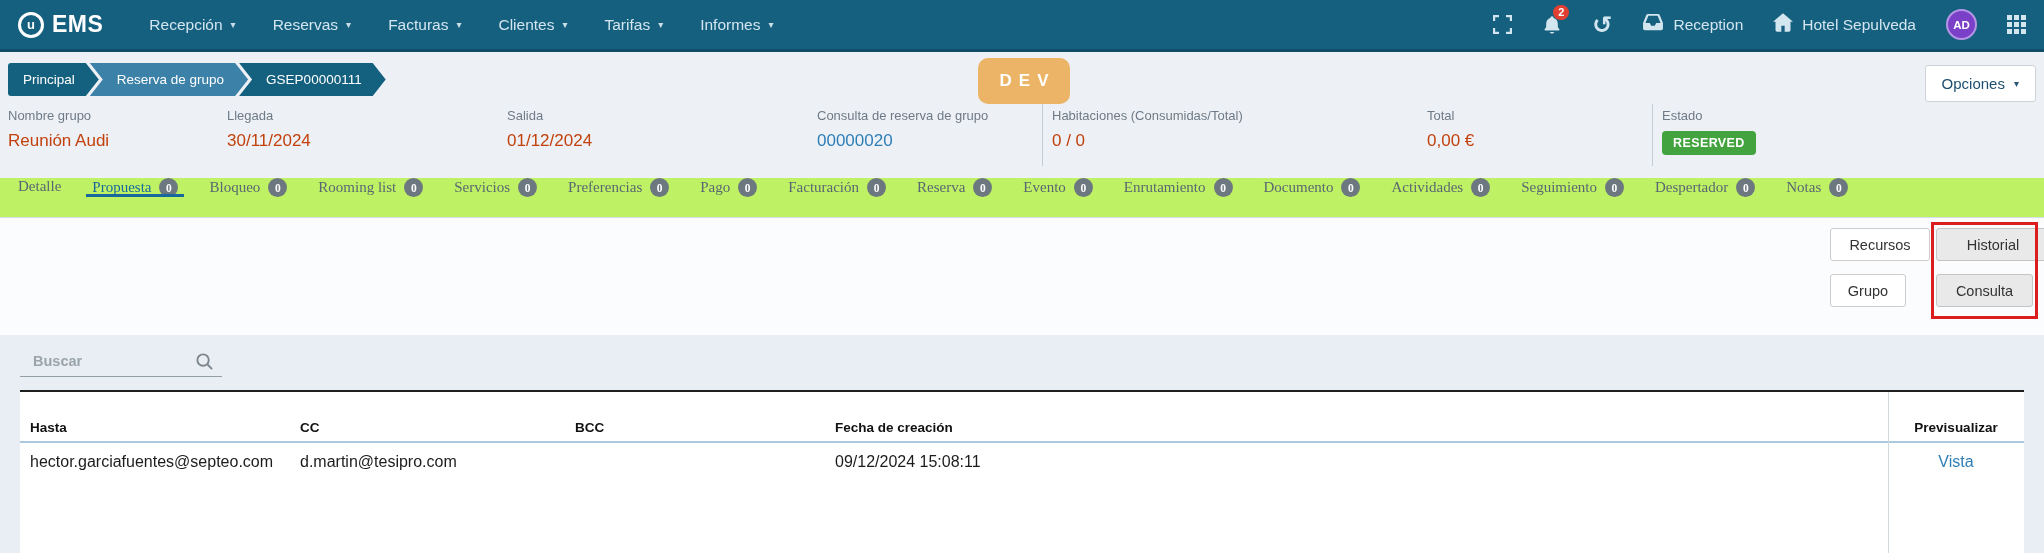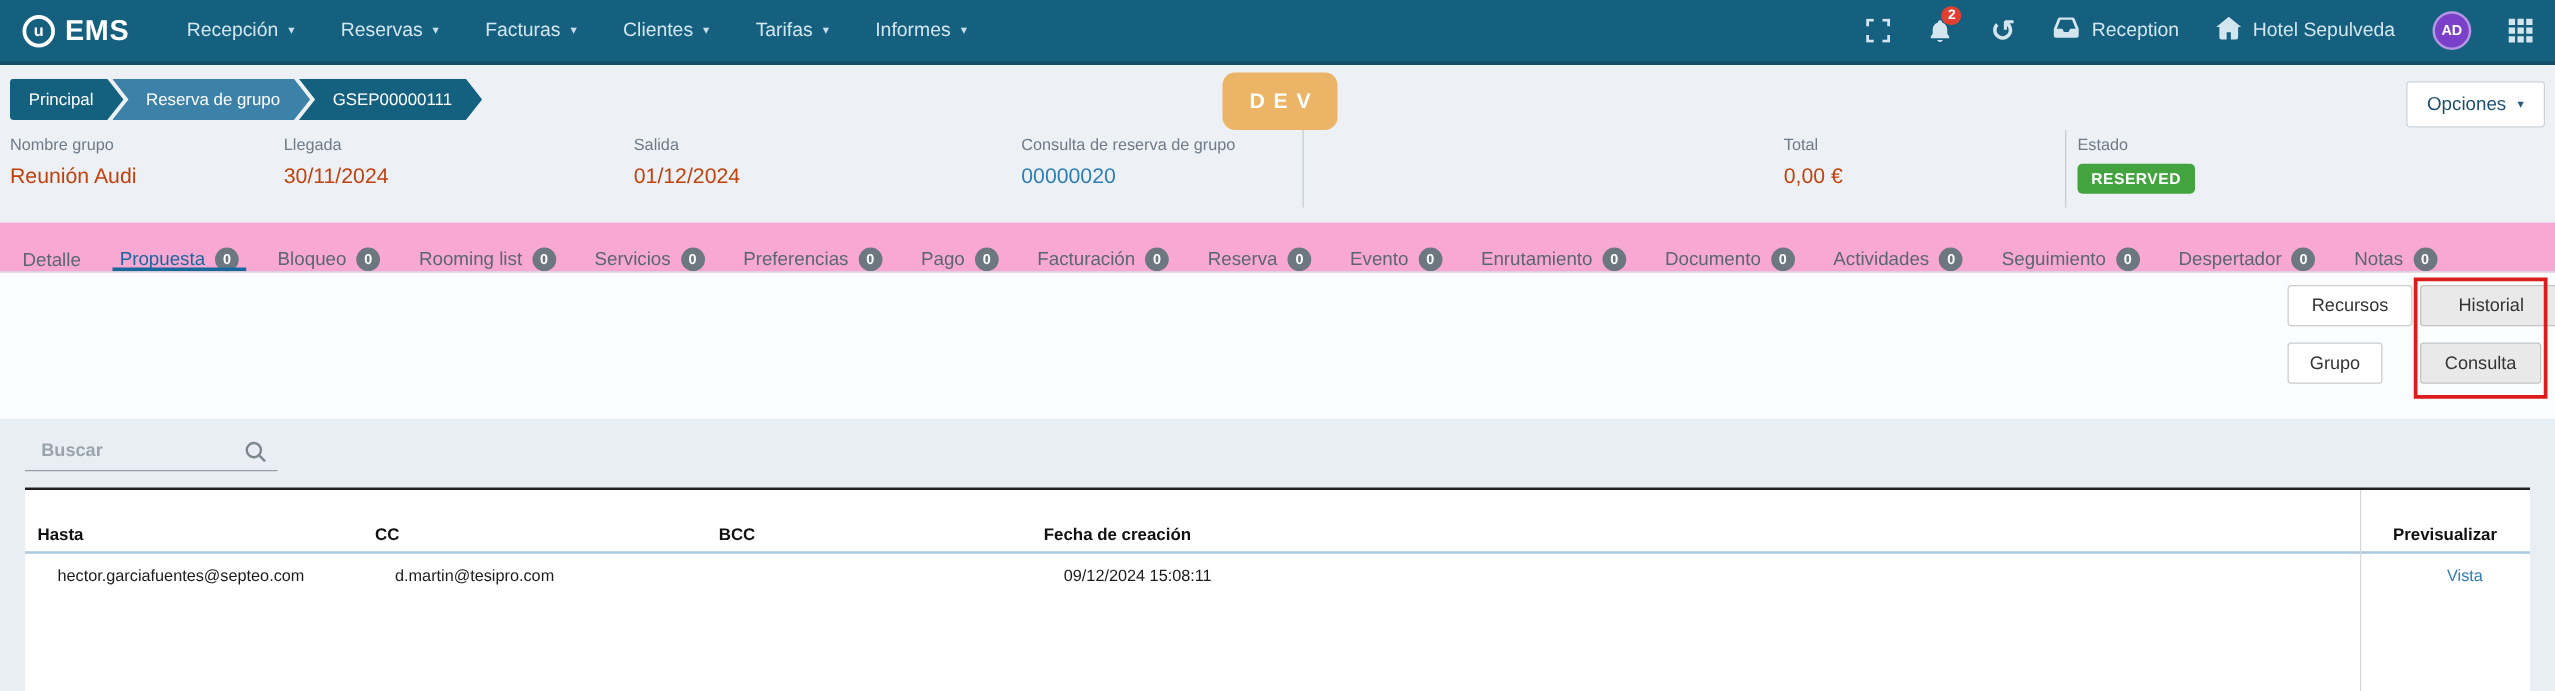--- a/index.html
+++ b/index.html
@@ -49,23 +49,23 @@
   .info-row { position:absolute; left:0; top:56px; right:0; height:64px; }
   .field { position:absolute; top:0; white-space:nowrap; }
   .field-label { font-size:13px; color:#6e7a87; margin-bottom:8px; }
   .field-value { font-size:17px; color:#c2410c; }
   .link-value { color:#2e7eb6; cursor:pointer; }
   .status-badge { display:inline-block; background:#43a33f; color:#fff; font-size:12.5px; font-weight:bold;
                   padding:5px 11px; border-radius:4px; letter-spacing:.4px;text-align:right; }
   .vdiv { position:absolute; top:-4px; width:1px; height:62px; background:#c3ccd4; }
 
   
-  .tabs { position:absolute; top:178px; left:0; right:0; height:40px; background:#f9a8d4;
-          border-bottom:1px solid #d6dde3; display:flex; align-items:flex-end; padding-left:18px;
-          gap:31px; white-space:nowrap; overflow:hidden; }
+  .tabs { position:absolute; top:178px; left:0; right:0; height:40px; background:#bef264;
+          border-bottom:1px solid #d6dde3; display:flex; align-items:flex-start; padding-left:18px;
+          gap:31px; white-space:nowrap; overflow:hidden;font-family:Liberation Serif, serif; }
   .tab { position:relative; display:flex; align-items:center; gap:8px; font-size:15px; color:#5a6772; cursor:pointer; }
   .tab-badge { min-width:19px; height:19px; border-radius:10px; background:#6d7780; color:#fff;
                font-size:11.5px; font-weight:bold; display:flex; align-items:center; justify-content:center; padding:0 5px; }
   .tab.active { color:#19689b; }
   .tab.active::after { content:""; position:absolute; left:-6px; right:-6px; bottom:0; height:3px; background:#19689b; }
 
   
   .white-band { position:absolute; top:219px; left:0; right:0; height:116px; background:#fbfcfe; }
   .act-btn { position:absolute; height:33px; border:1px solid #cccccc; border-radius:3px; background:#fff;
              color:#333; font-size:14.5px; display:flex; align-items:center; justify-content:center;
@@ -83,21 +83,21 @@
   .search-input::placeholder { color:#9aa4ac; }
   .search-icon { margin-right:8px; display:flex; cursor:pointer; }
 
   .table { position:absolute; left:20px; top:55px; width:2004px; height:163px; background:#fff;
            border-top:2px solid #1f1f1f; }
   .thead, .trow { display:grid; grid-template-columns:270px 275px 260px 1063px 136px; }
   .thead { height:30px; align-items:center; border-bottom:2px solid #aac9de;
            font-weight:bold; font-size:13.5px; color:#111;margin-top:21px; }
   .thead > div, .trow > div { padding-left:10px; }
   .th-preview, .td-preview { padding-left:0 !important; text-align:center; }
-  .trow { padding-top:10px; font-size:13px; color:#1c1c1c;padding-left:16px; }
+  .trow { padding-top:10px; font-size:16px; color:#1c1c1c; }
   .td-preview a, .link-cell { color:#2e7eb6; text-decoration:none; cursor:pointer; }
   .col-div { position:absolute; left:1868px; top:0; height:163px; width:1px; background:#d3dade; }
 </style>
 </head>
 <body>
 
 <div class="screen">
 
   <header class="navbar">
     <div class="brand">
@@ -200,20 +200,24 @@
       </div>
       <div class="field" style="left:507px">
         <div class="field-label">Salida</div>
         <div class="field-value">01/12/2024</div>
       </div>
       <div class="field" style="left:817px">
         <div class="field-label">Consulta de reserva de grupo</div>
         <div class="field-value link-value">00000020</div>
       </div>
       <div class="vdiv" style="left:1042px"></div>
+      <div class="field" style="left:1052px">
+        <div class="field-label">Habitaciones (Consumidas/Total)</div>
+        <div class="field-value">0 / 0</div>
+      </div>
       <div class="field" style="left:1427px">
         <div class="field-label">Total</div>
         <div class="field-value">0,00 €</div>
       </div>
       <div class="vdiv" style="left:1652px"></div>
       <div class="field" style="left:1662px">
         <div class="field-label">Estado</div>
         <div><span class="status-badge">RESERVED</span></div>
       </div>
     </div>

